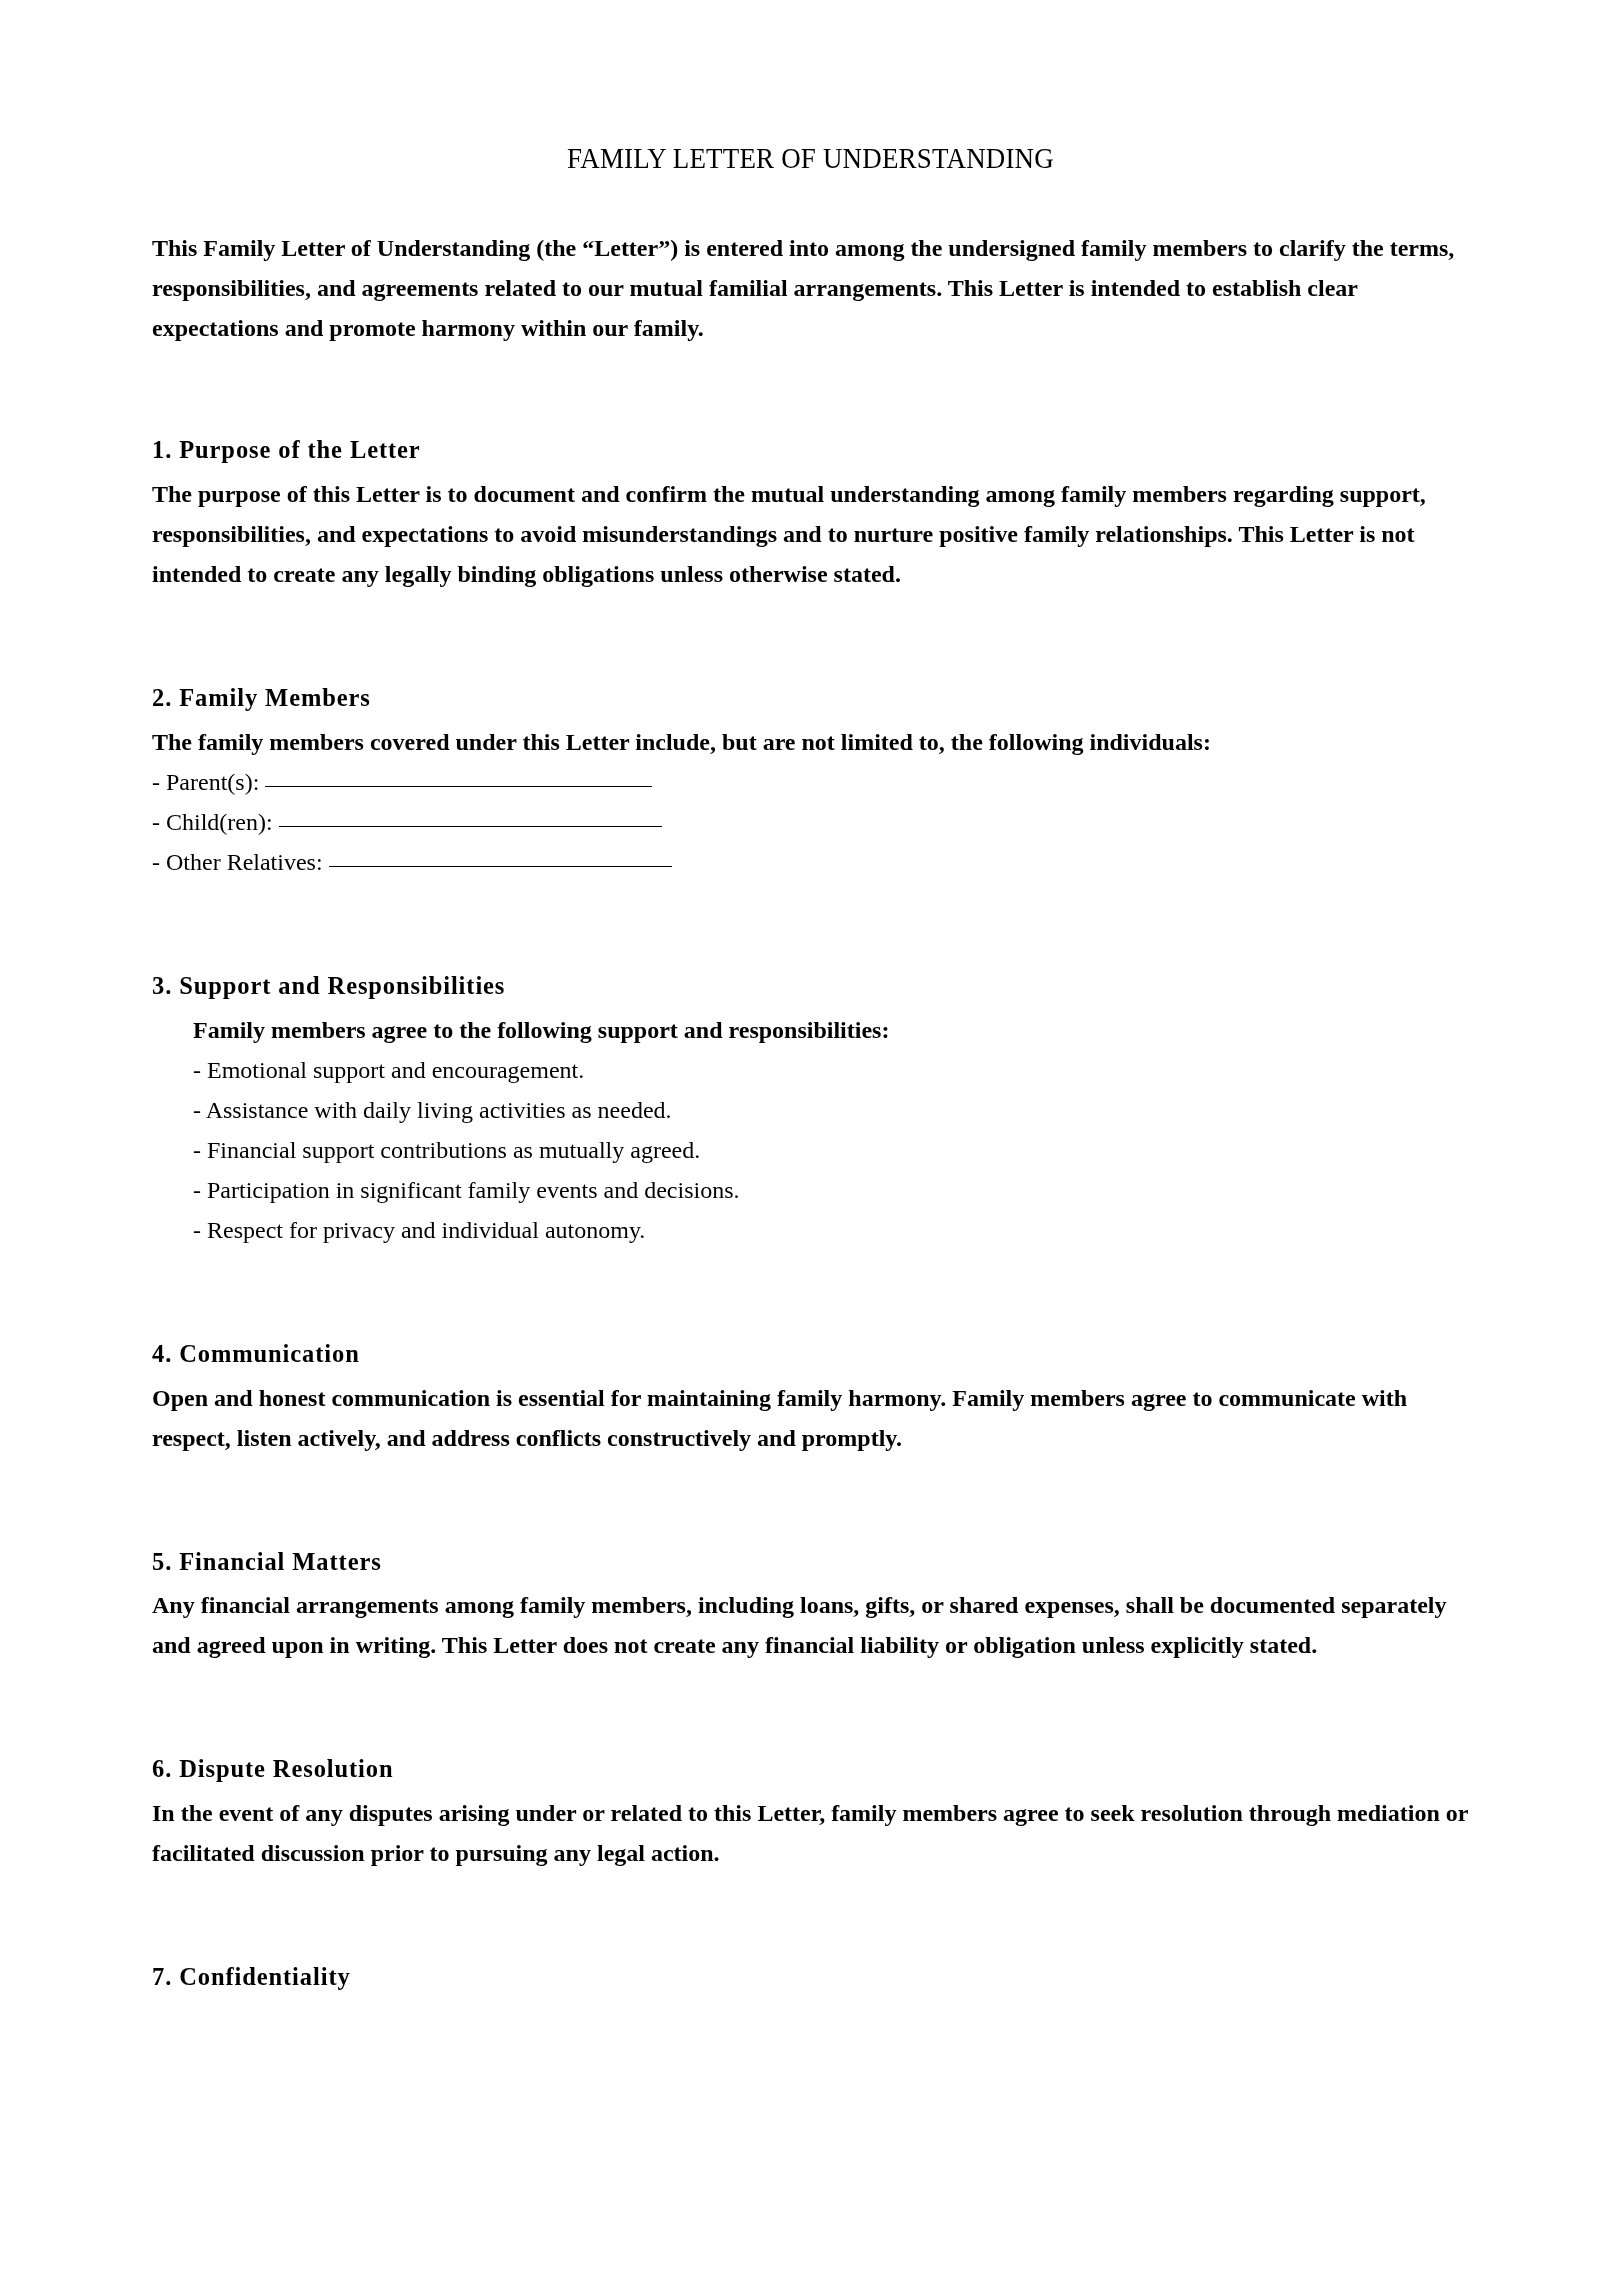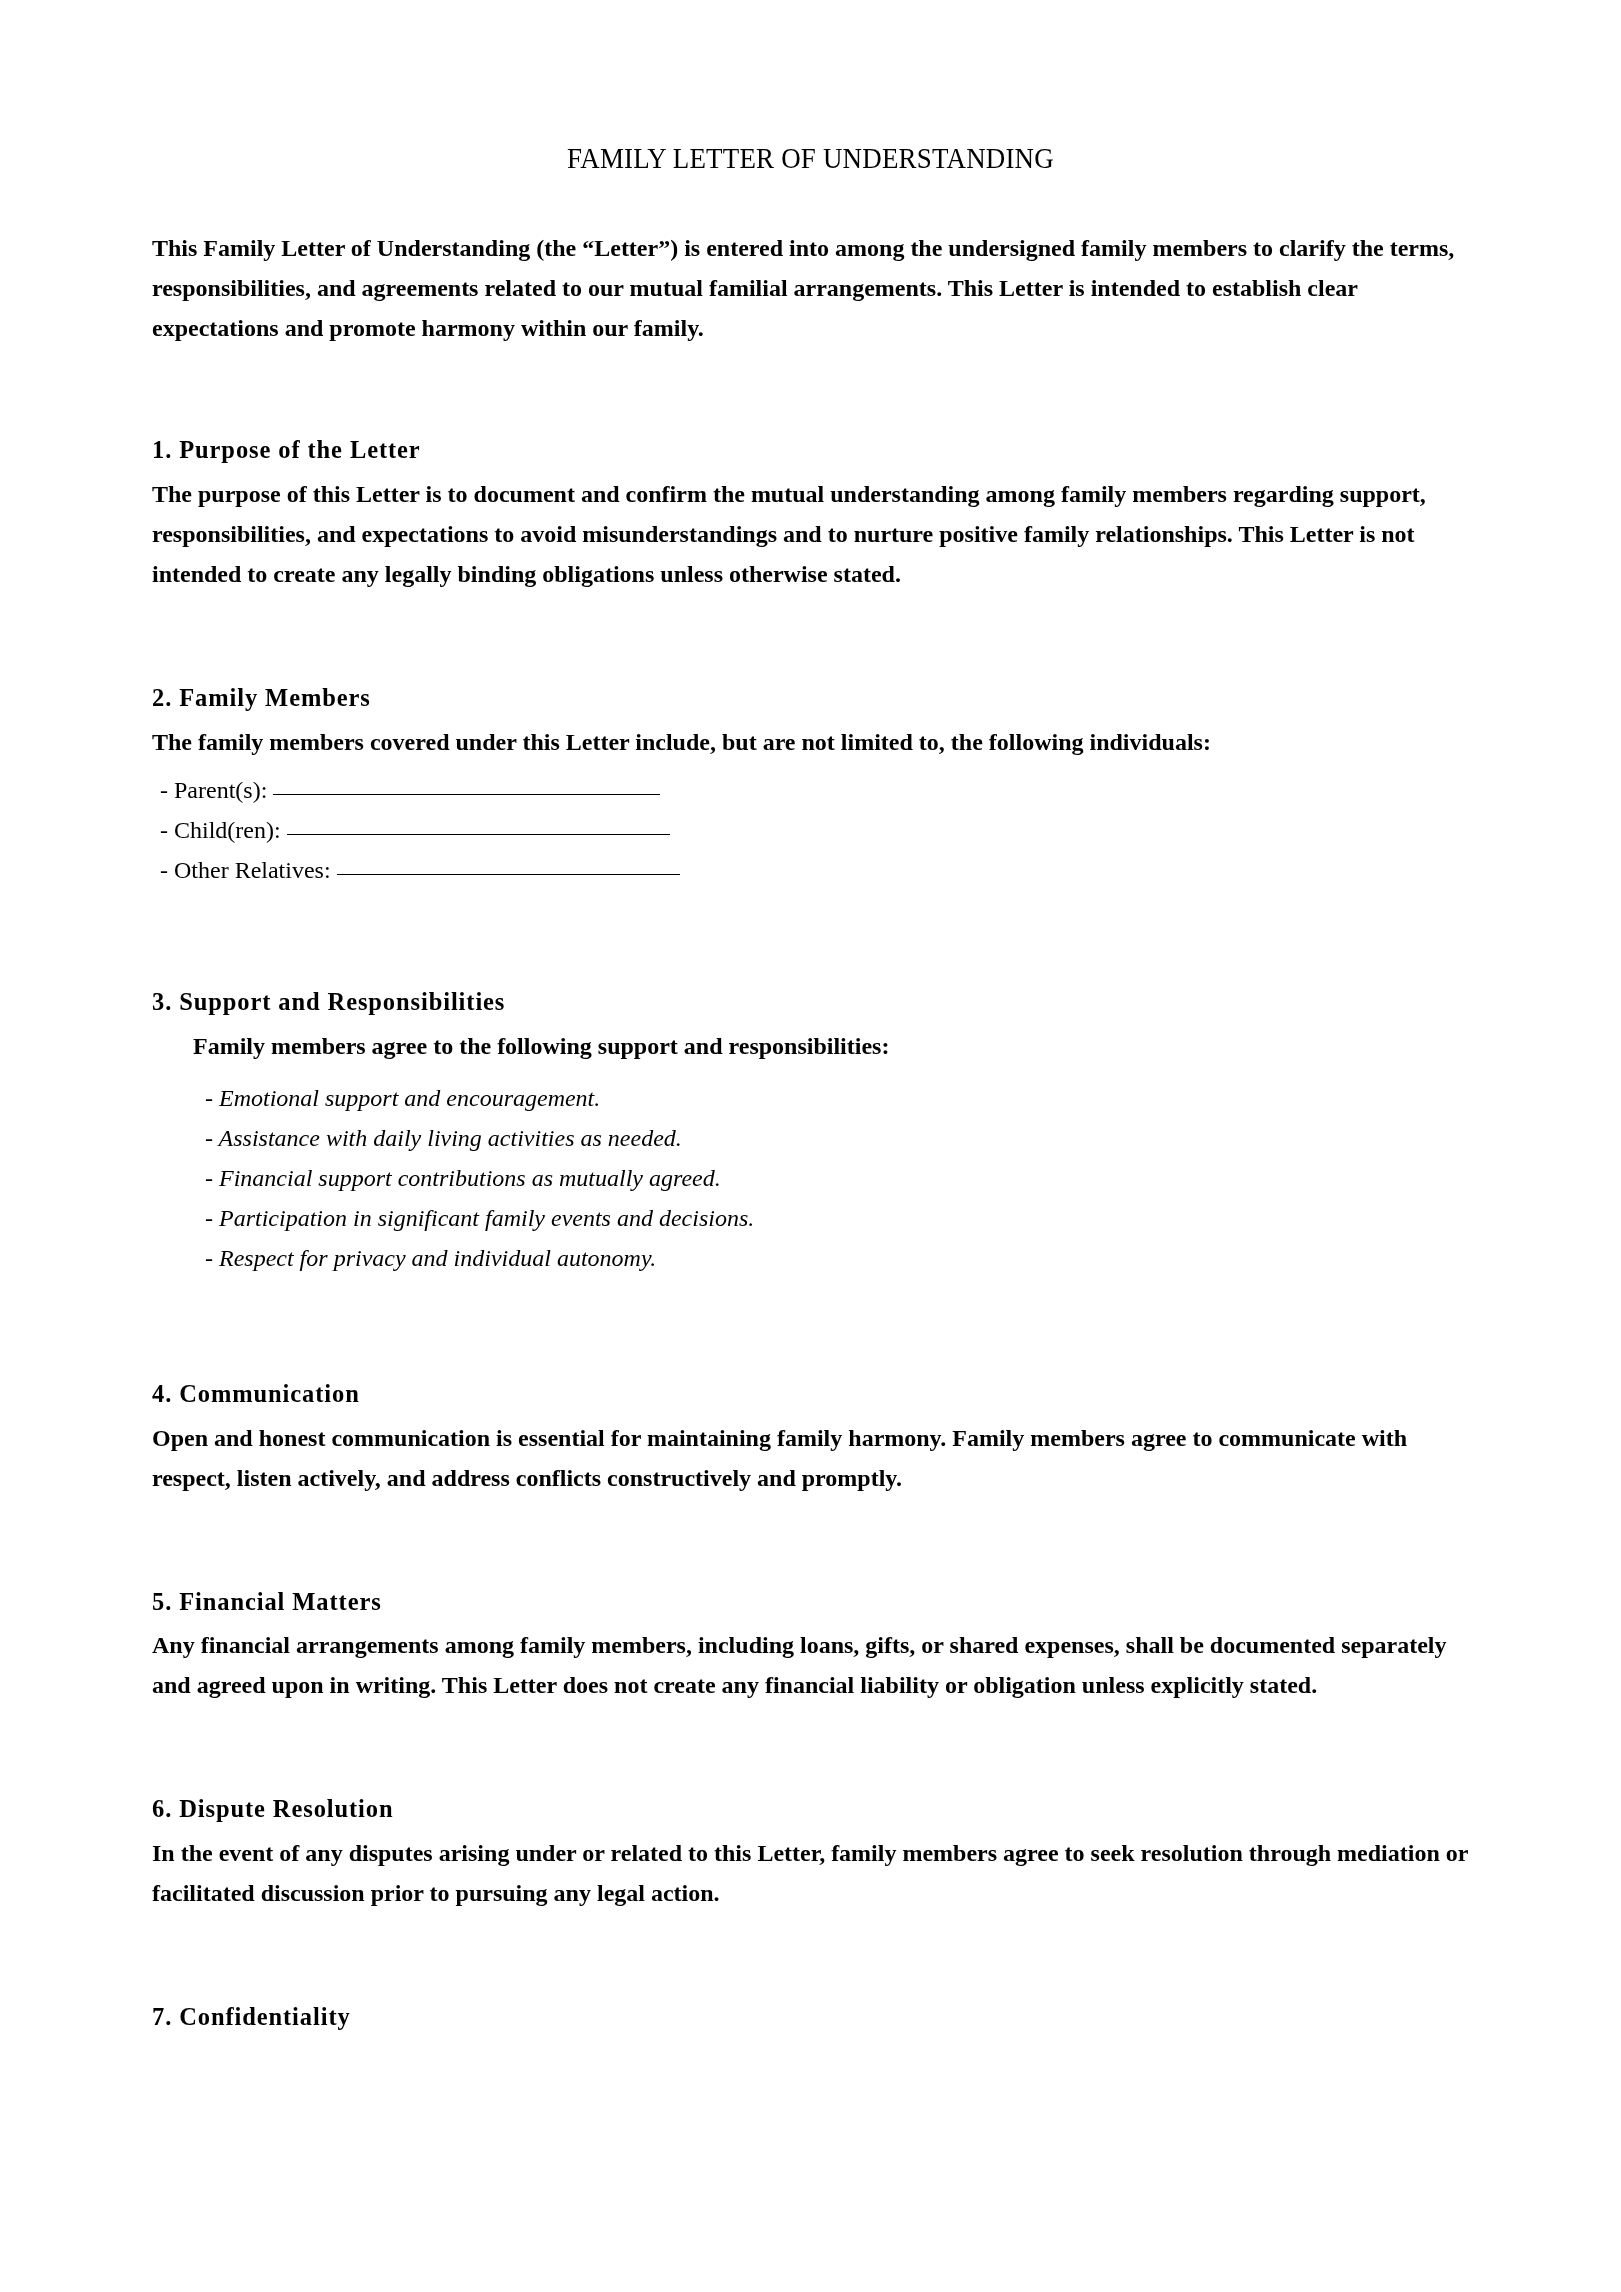--- a/index.html
+++ b/index.html
@@ -57,43 +57,42 @@
     font-weight: bold;
     letter-spacing: 0.9px;
   }
   .section {
     margin-top: 0;
   }
   .gap-intro { height: 82px; }
   .gap-section { height: 84px; }
   .heading-gap { height: 4.9px; }
   .fill-list {
-    margin: 8px;
+    margin: 0;
     padding: 0;
     list-style: none;
   }
   .fill-list li {
     font-size: 24px;
     line-height: 40px;
     white-space: nowrap;
   }
   .fill-rule {
     display: inline-block;
     border-bottom: 1.6px solid #000;
     vertical-align: 2.9px;
     height: 1px;
   }
   .indent-block {
     margin-left: 41px;
   }
   .bullet-list {
-    margin: 12px;
+    margin: 0;
     padding: 0;
     list-style: none;
-    font-style: italic;
   }
   .bullet-list li {
     font-size: 24px;
     line-height: 40px;
   }
   .lead-line {
     font-size: 24px;
     line-height: 40px;
     font-weight: bold;
   }

